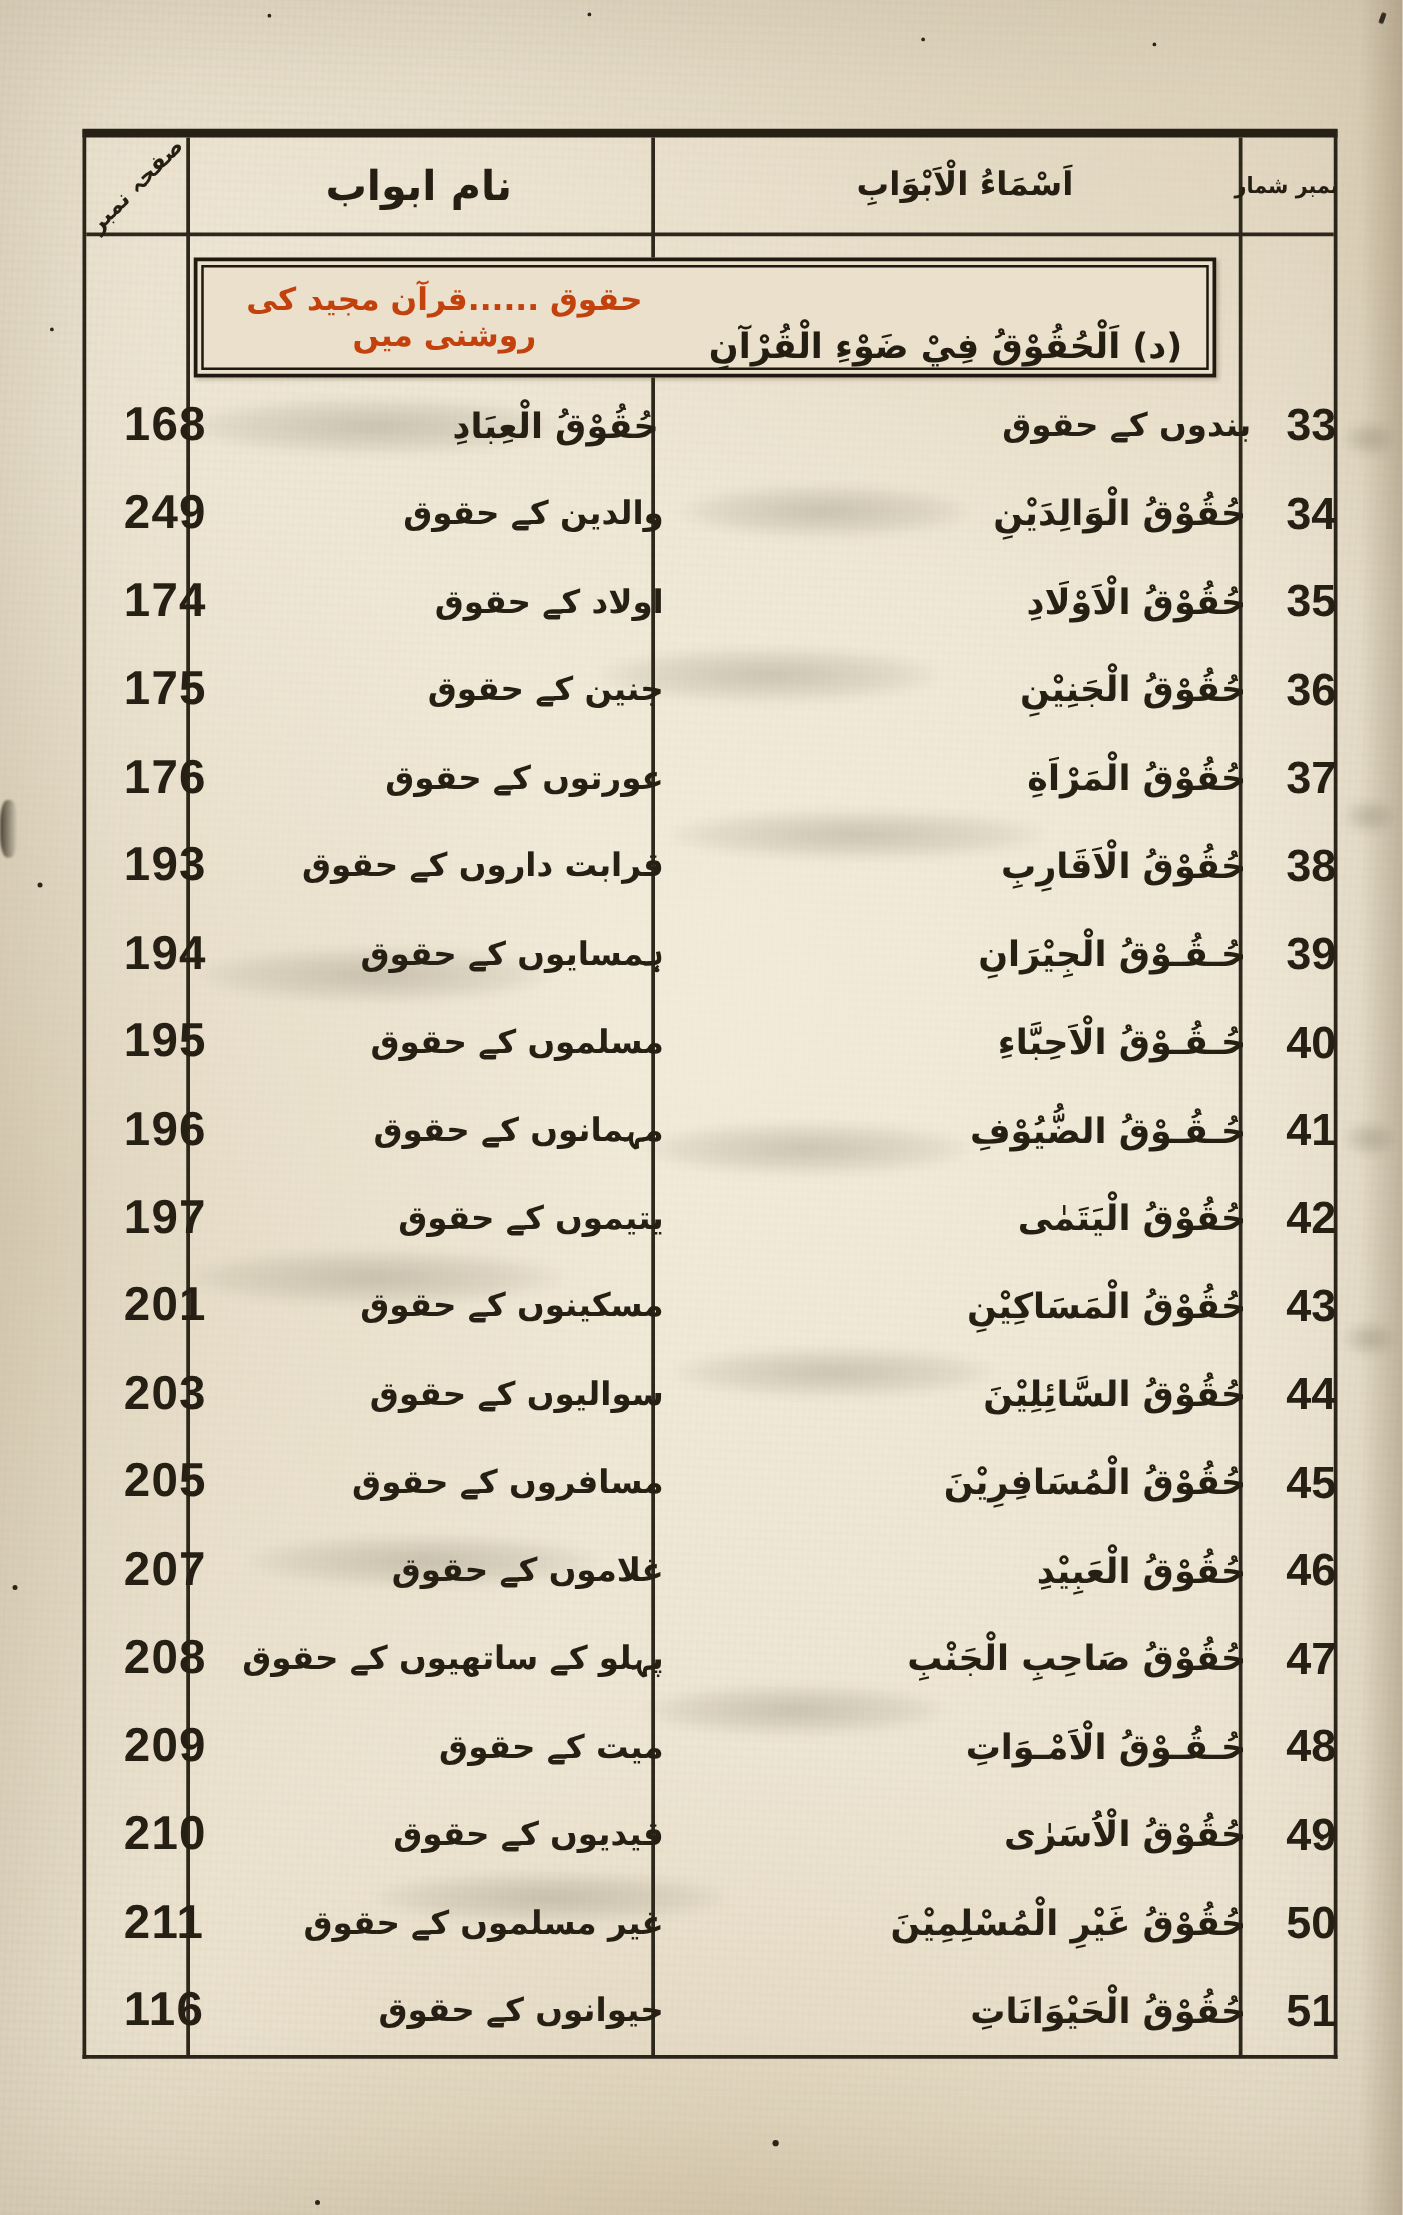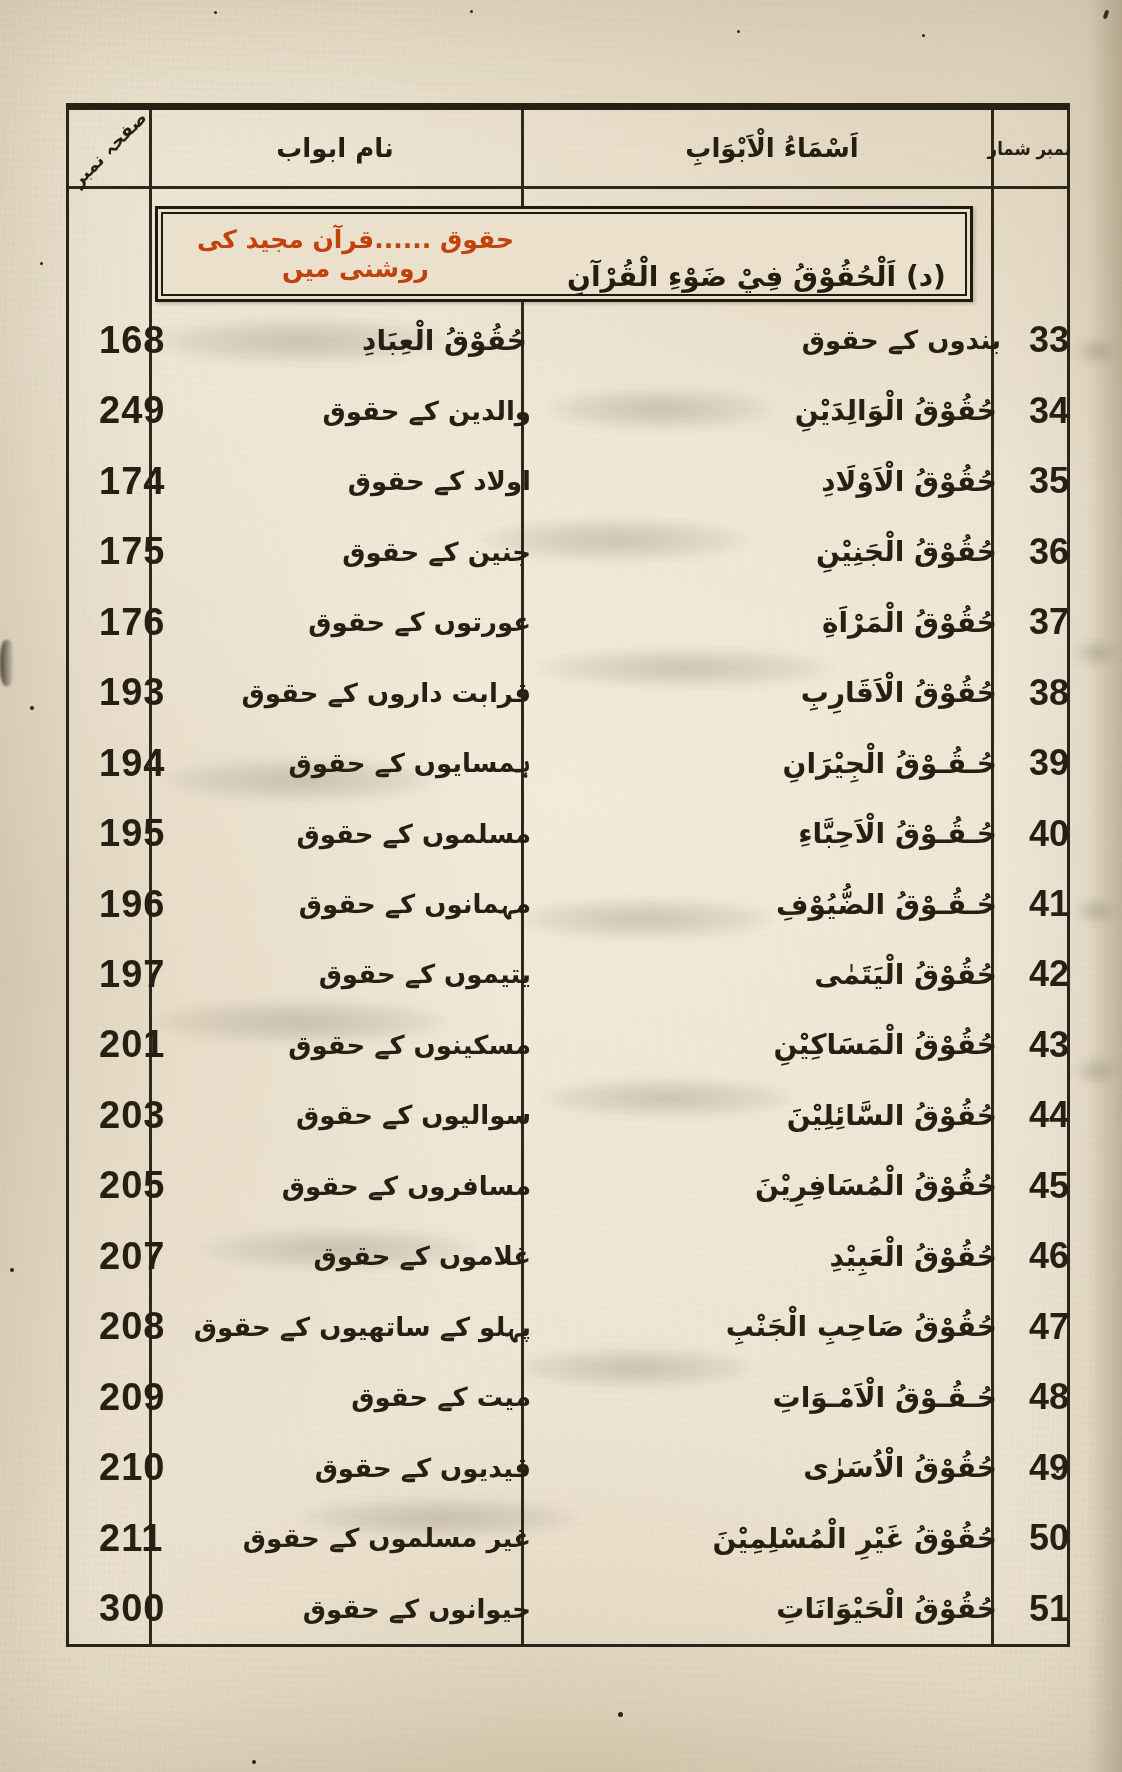--- a/index.html
+++ b/index.html
@@ -32,21 +32,21 @@
   .vline-2{left:452px;}
   .vline-3{left:922px;}
   .hline-header{position:absolute;left:0;right:0;top:76px;height:3px;background:#2e271c;}
   
   .header-row{
     position:absolute;left:0;top:0;width:998px;height:76px;
     display:grid;grid-template-columns:80px 372px 470px 76px;
   }
   .hcell{display:flex;align-items:center;justify-content:center;color:#251e13;font-weight:bold;}
   .h-page span{transform:rotate(-45deg);font-size:18px;white-space:nowrap;}
-  .h-urdu{font-size:26px;}
+  .h-urdu{font-size:33px;}
   .h-arabic{font-size:26px;padding-left:32px;}
   .h-serial{font-size:18px;}
   .h-serial span{transform:scaleX(.92);white-space:nowrap;}
   
   .banner{
     position:absolute;left:86px;top:96px;width:818px;height:96px;
     box-sizing:border-box;border:3px solid #1f1911;background:#eae0cb;
     box-shadow:2px 2px 3px rgba(80,60,30,.25);
   }
   .banner-inner{
@@ -232,20 +232,20 @@
     <div class="cell c-page">210</div>
     <div class="cell c-urdu">قیدیوں کے حقوق</div>
     <div class="cell c-arabic">حُقُوْقُ الْاُسَرٰى</div>
     <div class="cell c-serial">49</div>
 
     <div class="cell c-page">211</div>
     <div class="cell c-urdu">غیر مسلموں کے حقوق</div>
     <div class="cell c-arabic">حُقُوْقُ غَيْرِ الْمُسْلِمِيْنَ</div>
     <div class="cell c-serial">50</div>
 
-    <div class="cell c-page">300</div>
+    <div class="cell c-page">116</div>
     <div class="cell c-urdu">حیوانوں کے حقوق</div>
     <div class="cell c-arabic">حُقُوْقُ الْحَيْوَانَاتِ</div>
     <div class="cell c-serial">51</div>
   </div>
   </div>
 
 </div>
 
 </body></html>

